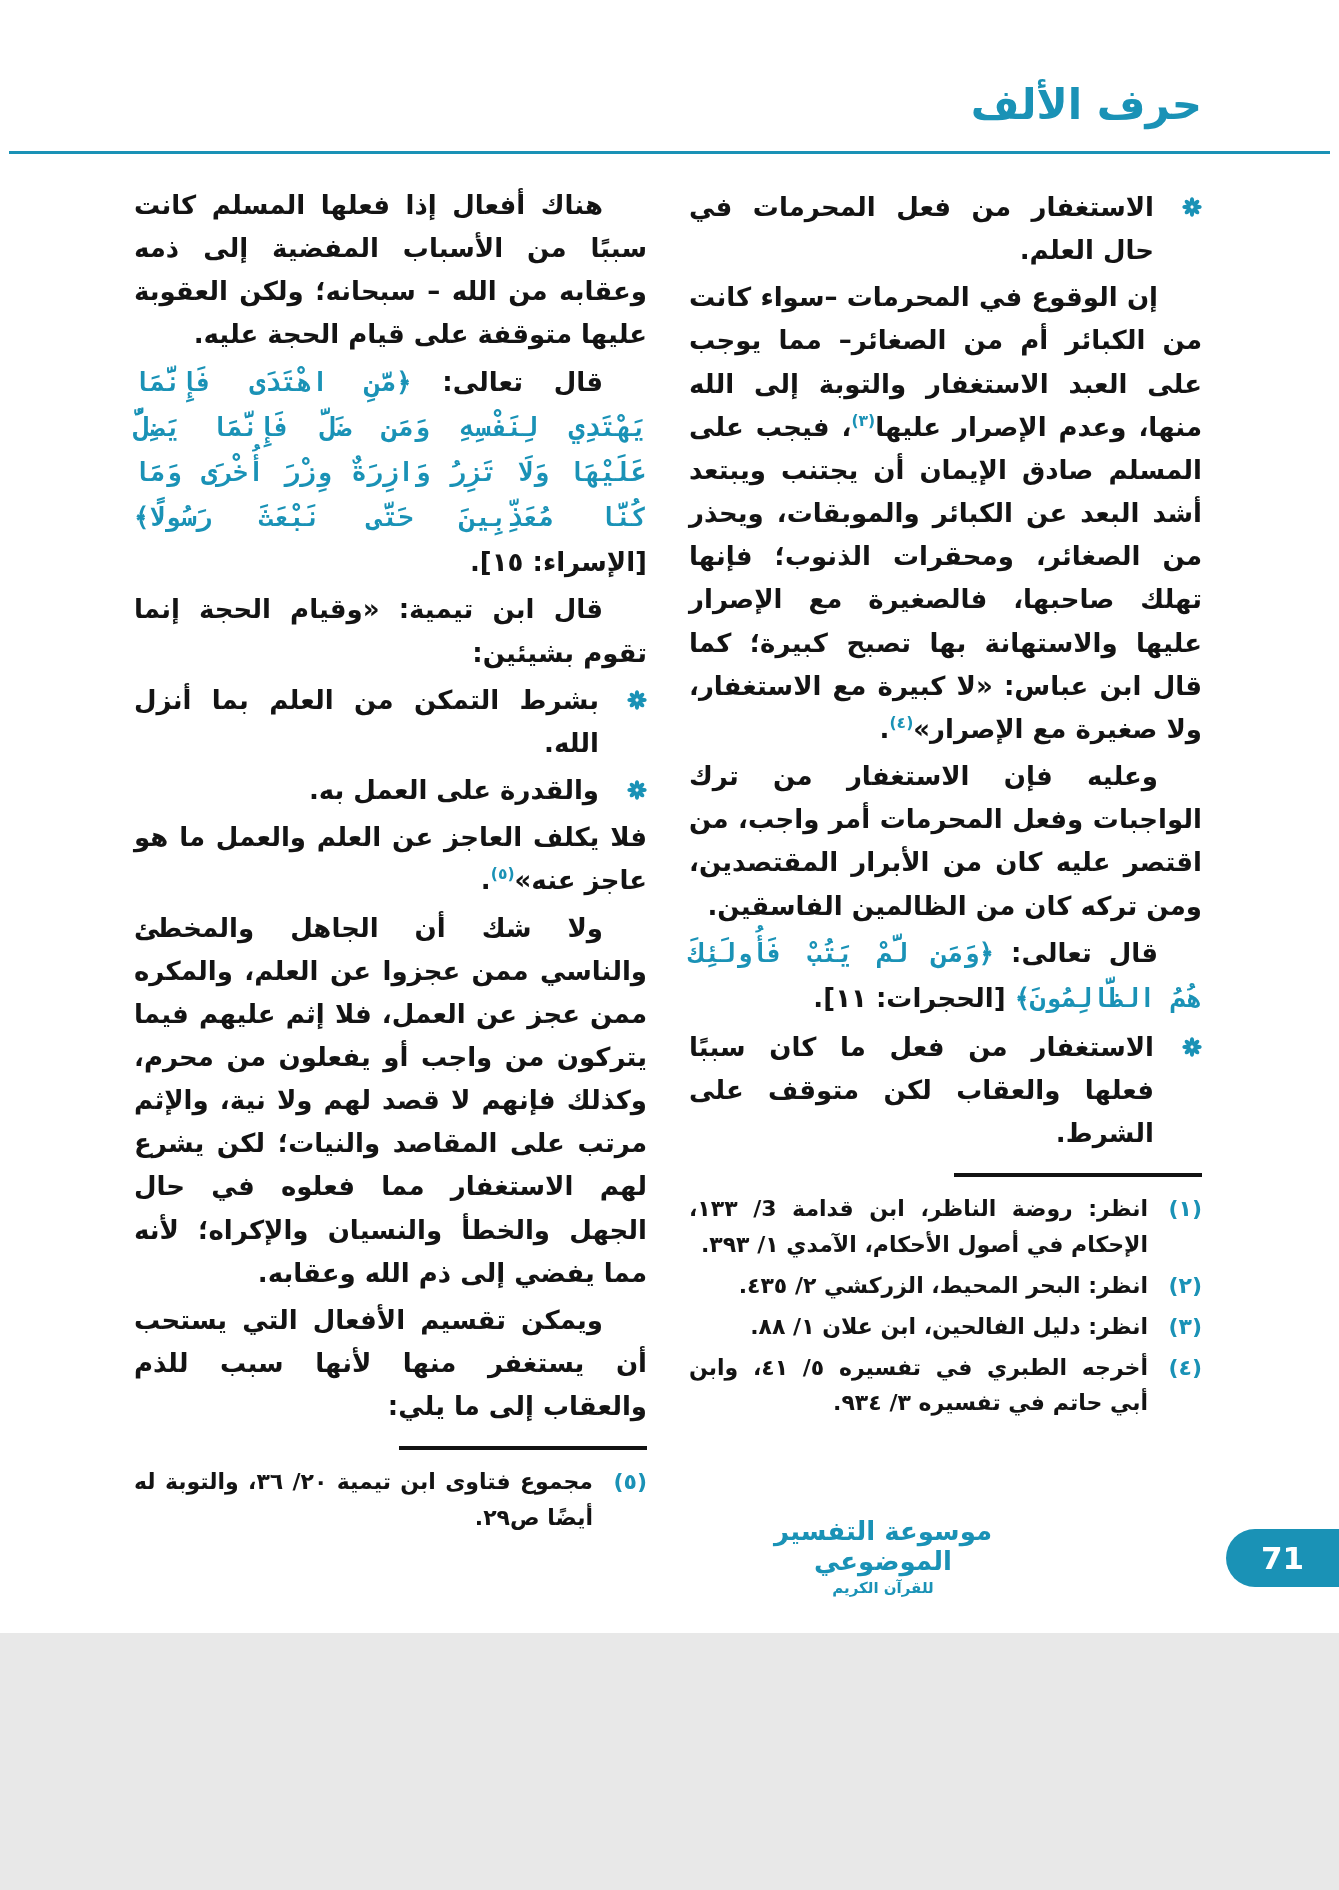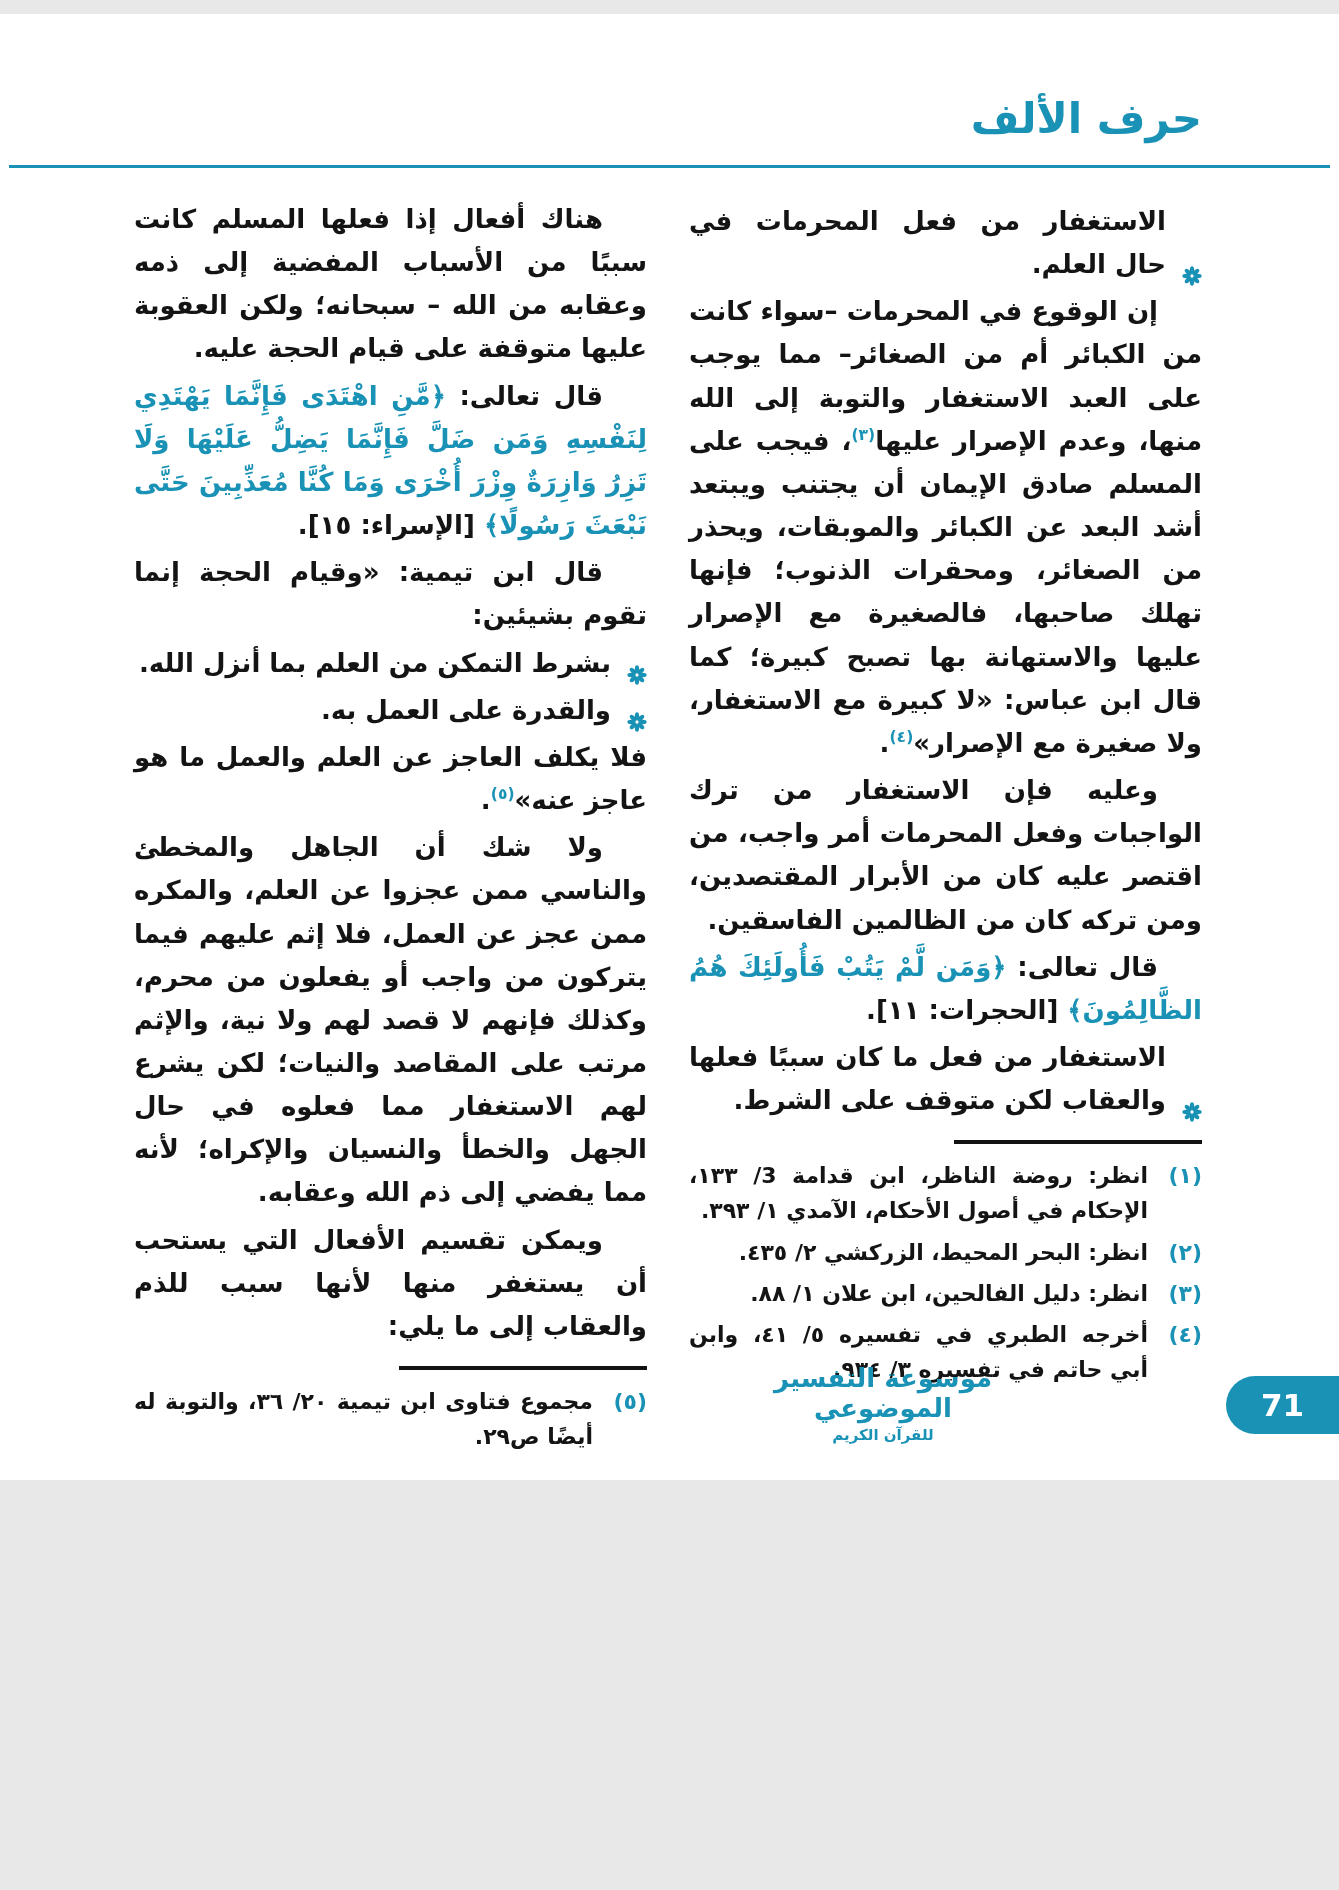--- a/index.html
+++ b/index.html
@@ -1,19 +1,19 @@
 <!DOCTYPE html>
 <html lang="ar" dir="rtl" style="--accent: #1a92b6;"><head>
 <meta charset="utf-8">
 <style>
   html,body{margin:0;padding:0;background:#e8e8e8;}
   .book-page{
     position:relative;
-    width:1339px;height:1466px;
-    margin:14px auto;
+    width:1339px;height:1633px;
+    margin:0 auto;
     background:#ffffff;
     font-family:"DejaVu Sans", sans-serif;
     direction:rtl;
     overflow:hidden;
     color:#141414;
   }
   .header-title{
     position:absolute;top:80px;right:137px;
     font-size:42px;font-weight:bold;color:var(--accent);
     letter-spacing:0;
@@ -26,23 +26,23 @@
     position:absolute;top:184px;right:137px;width:1068px;
     display:flex;flex-direction:row;gap:42px;direction:rtl;
   }
   .col{flex:1;min-width:0;}
   .para{
     margin:0 0 4px 0;
     font-size:26px;line-height:1.66;font-weight:bold;
     text-align:justify;text-indent:44px;
   }
   .para.ni{text-indent:0;}
-  .quran{color:var(--accent);}
+  .quran{color:var(--accent);font-family:Liberation Mono, monospace;}
   .ref{color:var(--accent);font-size:0.60em;vertical-align:super;font-weight:bold;}
-  .bullet{display:flex;gap:16px;margin:2px 0 4px 0;align-items:flex-end;}
+  .bullet{display:flex;gap:28px;margin:2px 0 4px 0;align-items:flex-start;}
   .bullet-icon{flex:0 0 auto;margin-top:11px;line-height:0;}
   .bullet-text{flex:1;font-size:26px;line-height:1.66;font-weight:bold;text-align:justify;}
   .fn-sep{width:248px;height:4px;background:#121212;margin:18px 0 14px 0;}
   .footnotes{}
   .fn-item{display:flex;gap:8px;margin:0 0 6px 0;}
   .fn-num{flex:0 0 auto;min-width:46px;color:var(--accent);font-size:22px;font-weight:bold;line-height:1.6;}
   .fn-text{flex:1;font-size:22px;font-weight:bold;line-height:1.6;text-align:justify;}
   .logo{
     position:absolute;bottom:36px;right:336px;width:240px;
     text-align:center;color:var(--accent);

